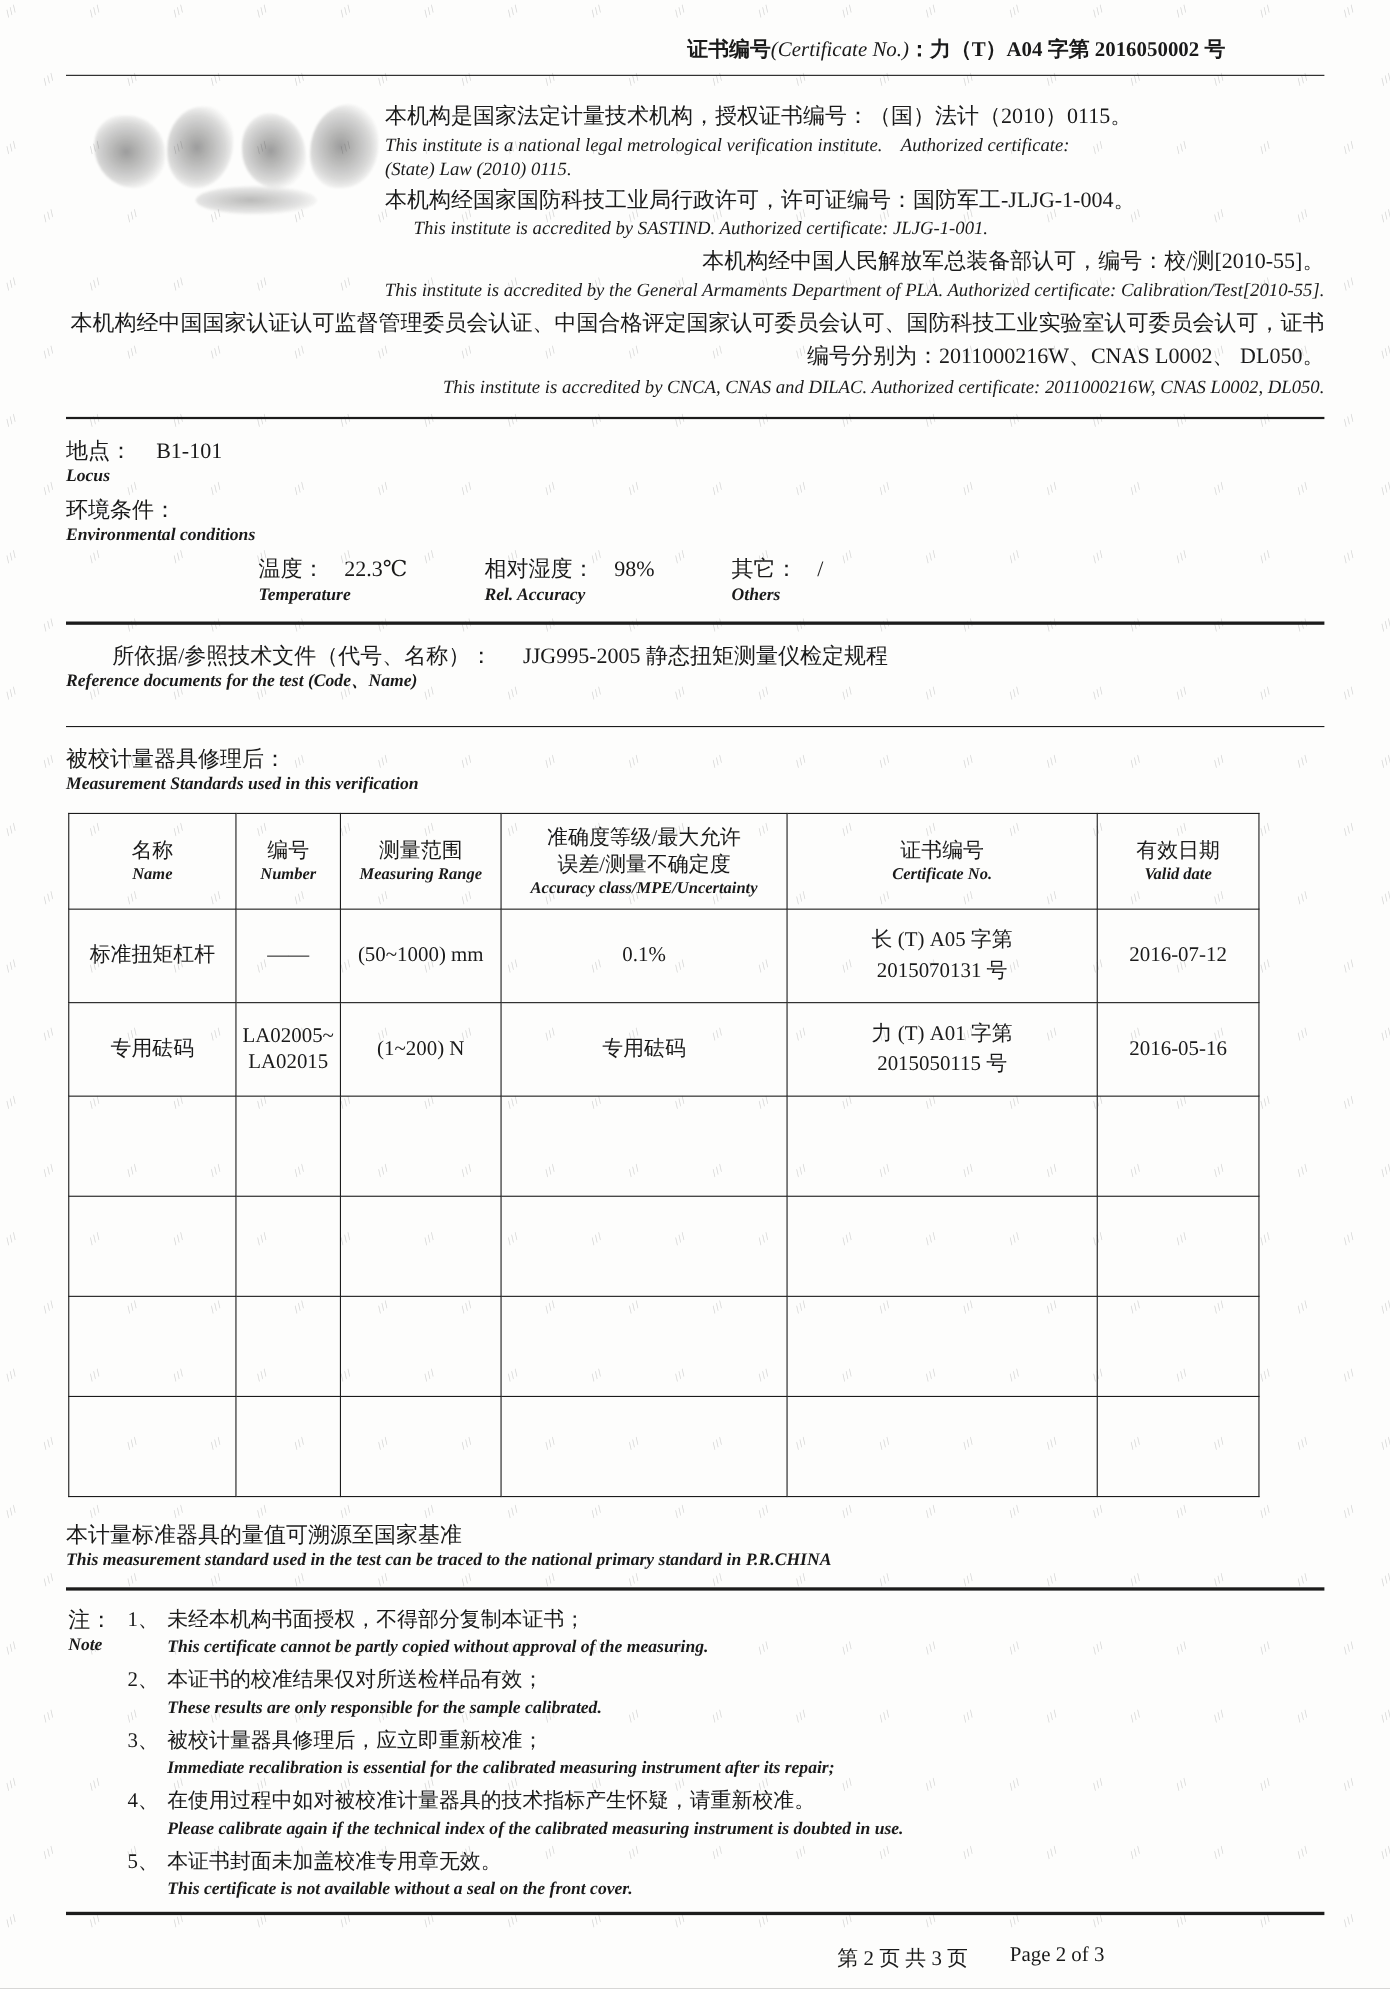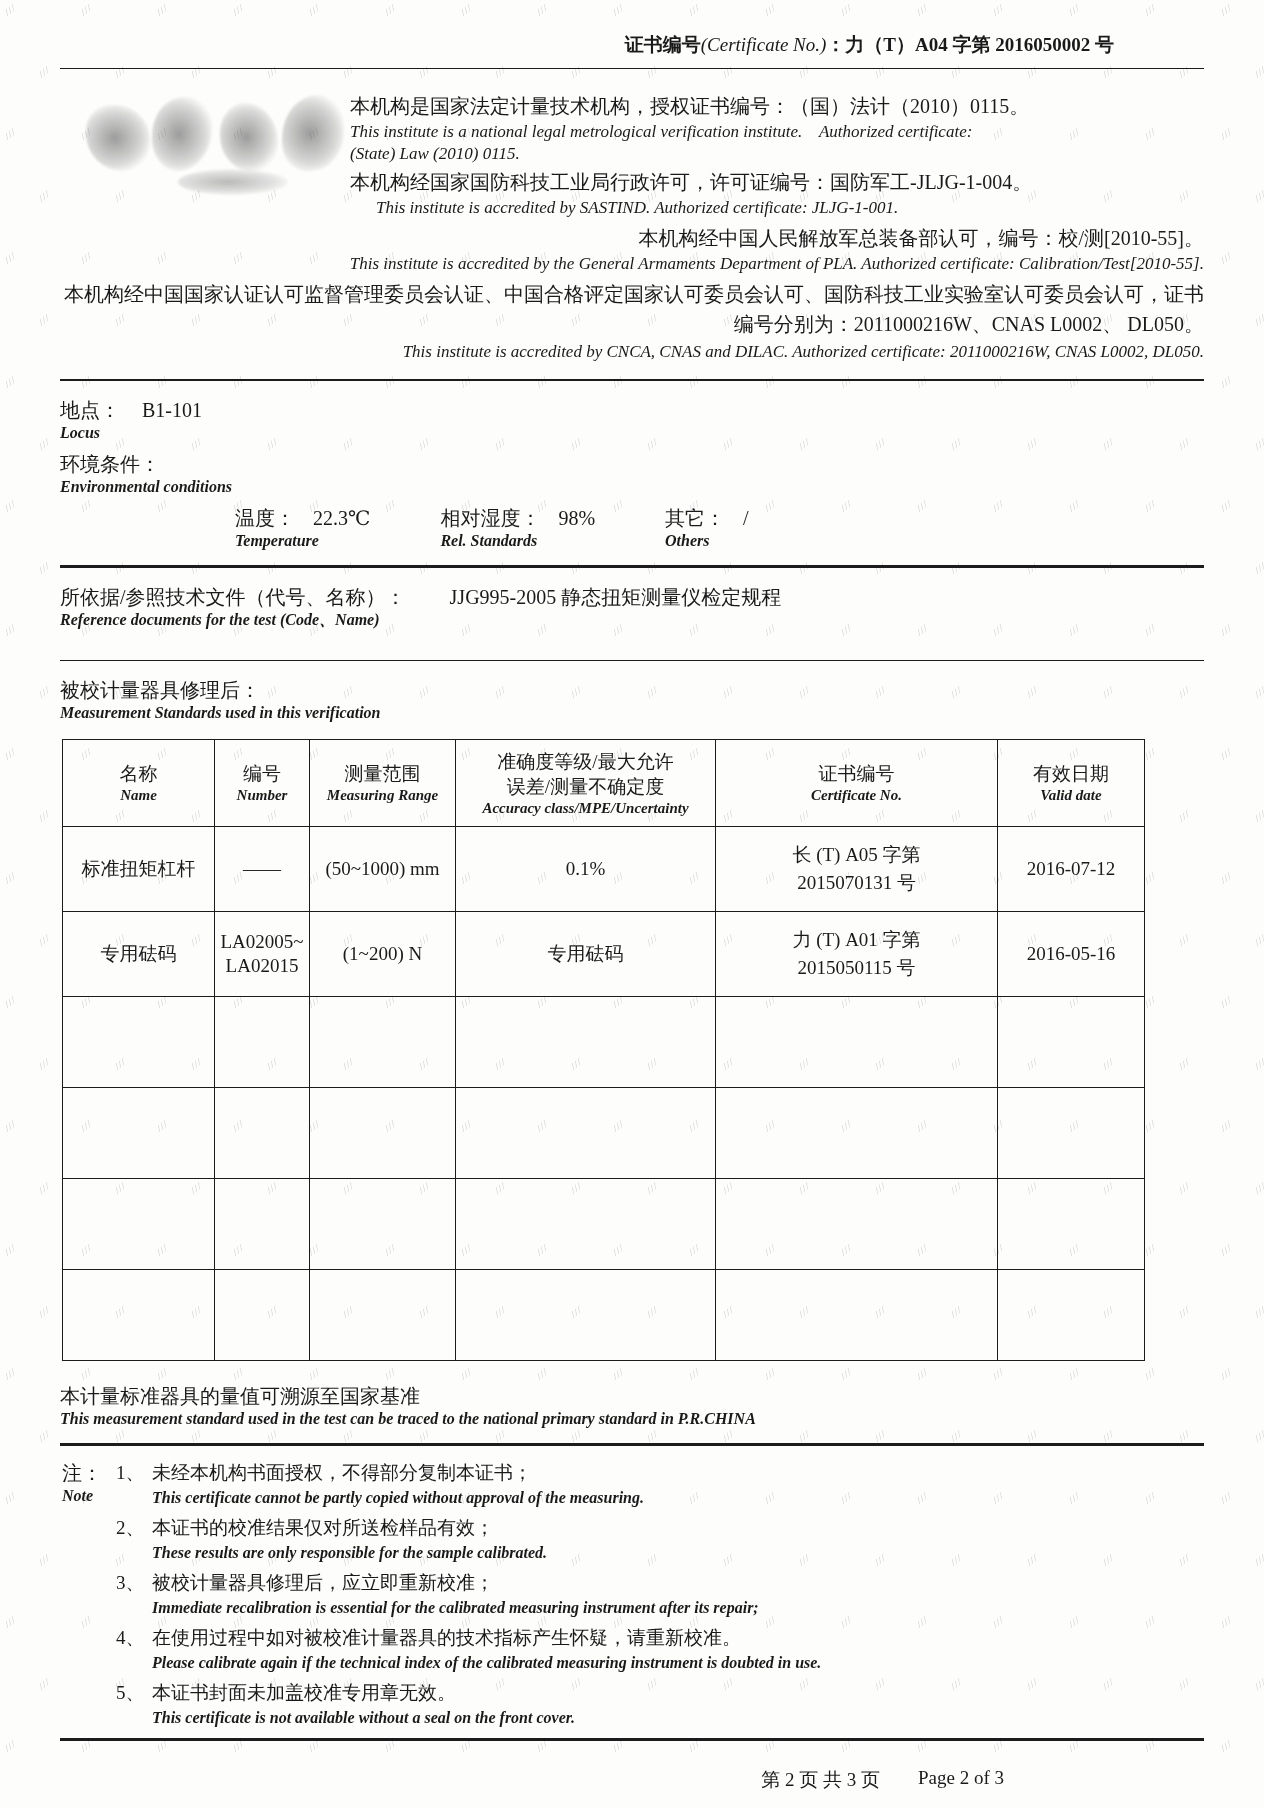--- a/index.html
+++ b/index.html
@@ -40,21 +40,21 @@
   .accred-cn { margin:0 0 2px 0; }
   .accred-en { margin:0 0 4px 0; }
   .full-accred { margin-top:6px;text-align:right; }
   
   .sec { margin-top:16px; }
   .rule-accred { margin-top:16px; }
   .env-row { display:flex; padding-left:175px; margin-top:8px; }
   .env-item { margin-right:70px; }
   .env-item .pair { display:flex; gap:18px; }
   
-  .ref-line { display:flex; gap:44px; }
+  .ref-line { display:flex; gap:28px;margin-left:42px; }
   .rule-ref { margin-top:30px; }
   
   .std-title { margin-top:16px; }
   table.std { border-collapse:collapse; table-layout:fixed; width:1082px; margin:16px 0 0 2px; }
   table.std td, table.std th {
     border:1.6px solid #1c1c1c; text-align:center; vertical-align:middle;
     padding:2px 4px; font-weight:normal; overflow:hidden;
   }
   table.std th { height:82px; }
   tr.datarow td { height:80px; }
@@ -621,21 +621,21 @@
               <span>温度：</span>
               <span>22.3℃</span>
             </div>
           <div class="enb">Temperature</div>
         </div>
         <div class="env-item">
           <div class="pair cn">
               <span>相对湿度：</span>
               <span>98%</span>
             </div>
-          <div class="enb">Rel. Standards</div>
+          <div class="enb">Rel. Accuracy</div>
         </div>
         <div class="env-item">
           <div class="pair cn">
               <span>其它：</span>
               <span>/</span>
             </div>
           <div class="enb">Others</div>
         </div>
       </div>
     </div>

